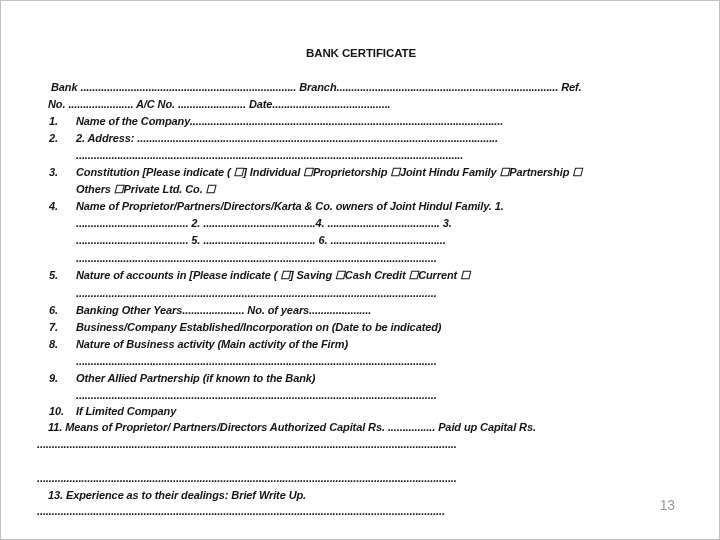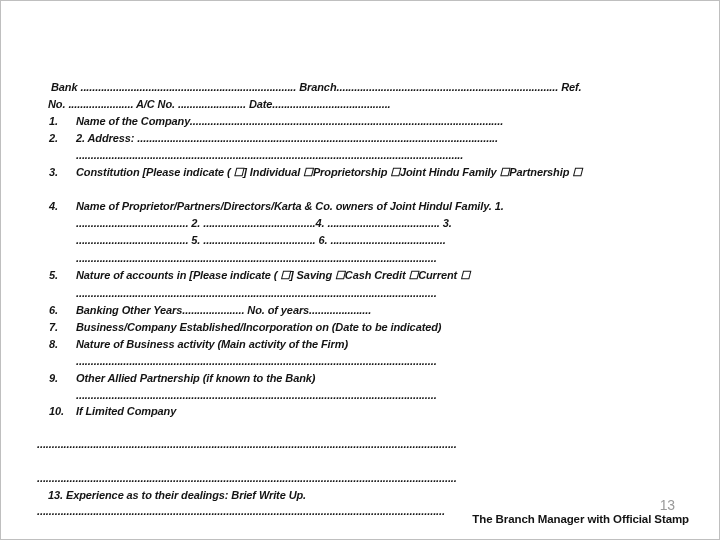--- a/index.html
+++ b/index.html
@@ -14,39 +14,41 @@
   .ln .num{position:absolute;left:48px;top:0;}
   .ln .txt{position:absolute;left:75px;top:0;white-space:nowrap;}
   .pagenum{position:absolute;top:496px;right:44px;color:#9a9a9a;font-weight:400;font-size:14px;}
   .sig{position:absolute;top:512px;right:30px;font-size:11.5px;white-space:nowrap;}
 </style>
 </head>
 <body>
 
 <div class="page">
 
+  <div class="center-line" style="top:46px">BANK CERTIFICATE</div>
 
   <div class="ln" style="top:80px;left:50px;width:670px">Bank ......................................................................... Branch........................................................................... Ref.</div>
   <div class="ln" style="top:97px;left:47px;width:624px">No. ...................... A/C No. ....................... Date........................................</div>
 
   <div class="ln" style="top:114px">
     <span class="num">1.</span>
     <span class="txt">Name of the Company..........................................................................................................</span>
   </div>
 
   <div class="ln" style="top:131px">
     <span class="num">2.</span>
     <span class="txt">2. Address: ..........................................................................................................................</span>
   </div>
   <div class="ln" style="top:148px;left:75px;width:645px">...................................................................................................................................</div>
 
   <div class="ln" style="top:165px">
     <span class="num">3.</span>
     <span class="txt">Constitution [Please indicate ( ☐] Individual ☐Proprietorship ☐Joint Hindu Family ☐Partnership ☐</span>
   </div>
+  <div class="ln" style="top:182px;left:75px;width:645px">Others ☐Private Ltd. Co. ☐</div>
 
   <div class="ln" style="top:199px">
     <span class="num">4.</span>
     <span class="txt">Name of Proprietor/Partners/Directors/Karta &amp; Co. owners of Joint Hindul Family. 1.</span>
   </div>
   <div class="ln" style="top:216px;left:75px;width:645px">...................................... 2. ......................................4. ...................................... 3.</div>
   <div class="ln" style="top:233px;left:75px;width:645px">...................................... 5. ...................................... 6. .......................................</div>
   <div class="ln" style="top:251px;left:75px;width:645px">..........................................................................................................................</div>
 
   <div class="ln" style="top:268px">
@@ -75,23 +77,23 @@
     <span class="num">9.</span>
     <span class="txt">Other Allied Partnership (if known to the Bank)</span>
   </div>
   <div class="ln" style="top:388px;left:75px;width:645px">..........................................................................................................................</div>
 
   <div class="ln" style="top:404px">
     <span class="num">10.</span>
     <span class="txt">If Limited Company</span>
   </div>
 
+  <div class="ln" style="top:420px;left:47px;width:673px">11. Means of Proprietor/ Partners/Directors Authorized Capital Rs. ................ Paid up Capital Rs.</div>
   <div class="ln" style="top:437px;left:36px;width:684px">..............................................................................................................................................</div>
 
   <div class="ln" style="top:471px;left:36px;width:684px">..............................................................................................................................................</div>
 
   <div class="ln" style="top:488px;left:47px;width:673px">13. Experience as to their dealings: Brief Write Up.</div>
   <div class="ln" style="top:504px;left:36px;width:684px">..........................................................................................................................................</div>
 
   <div class="pagenum">13</div>
-  <div class="sig">The Branch Manager with Official Stamp</div>
 
 </div>
 
 </body></html>

